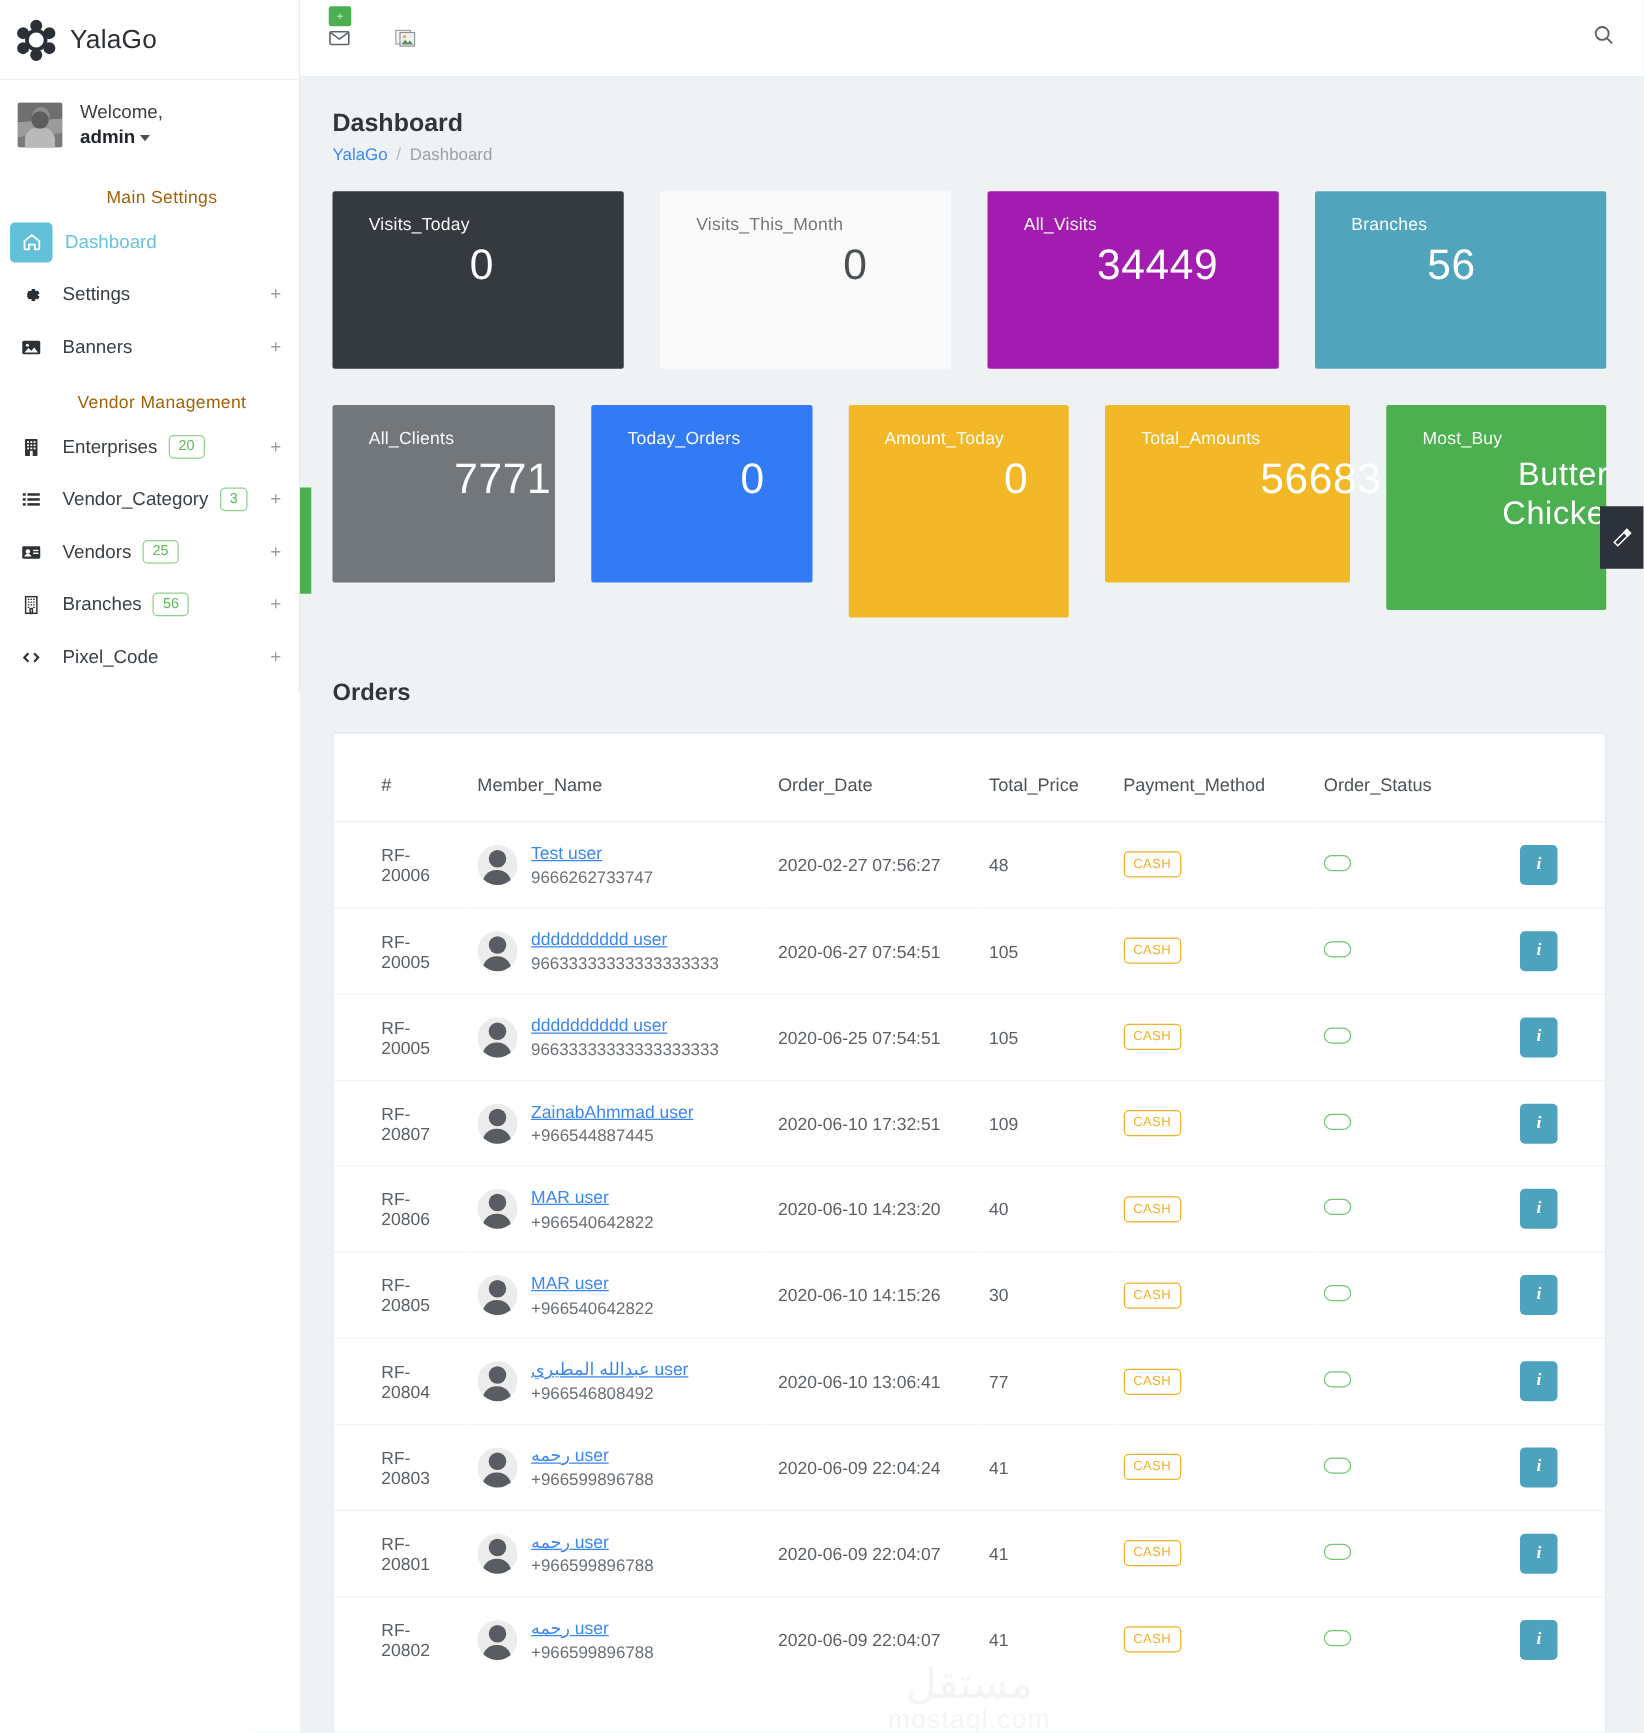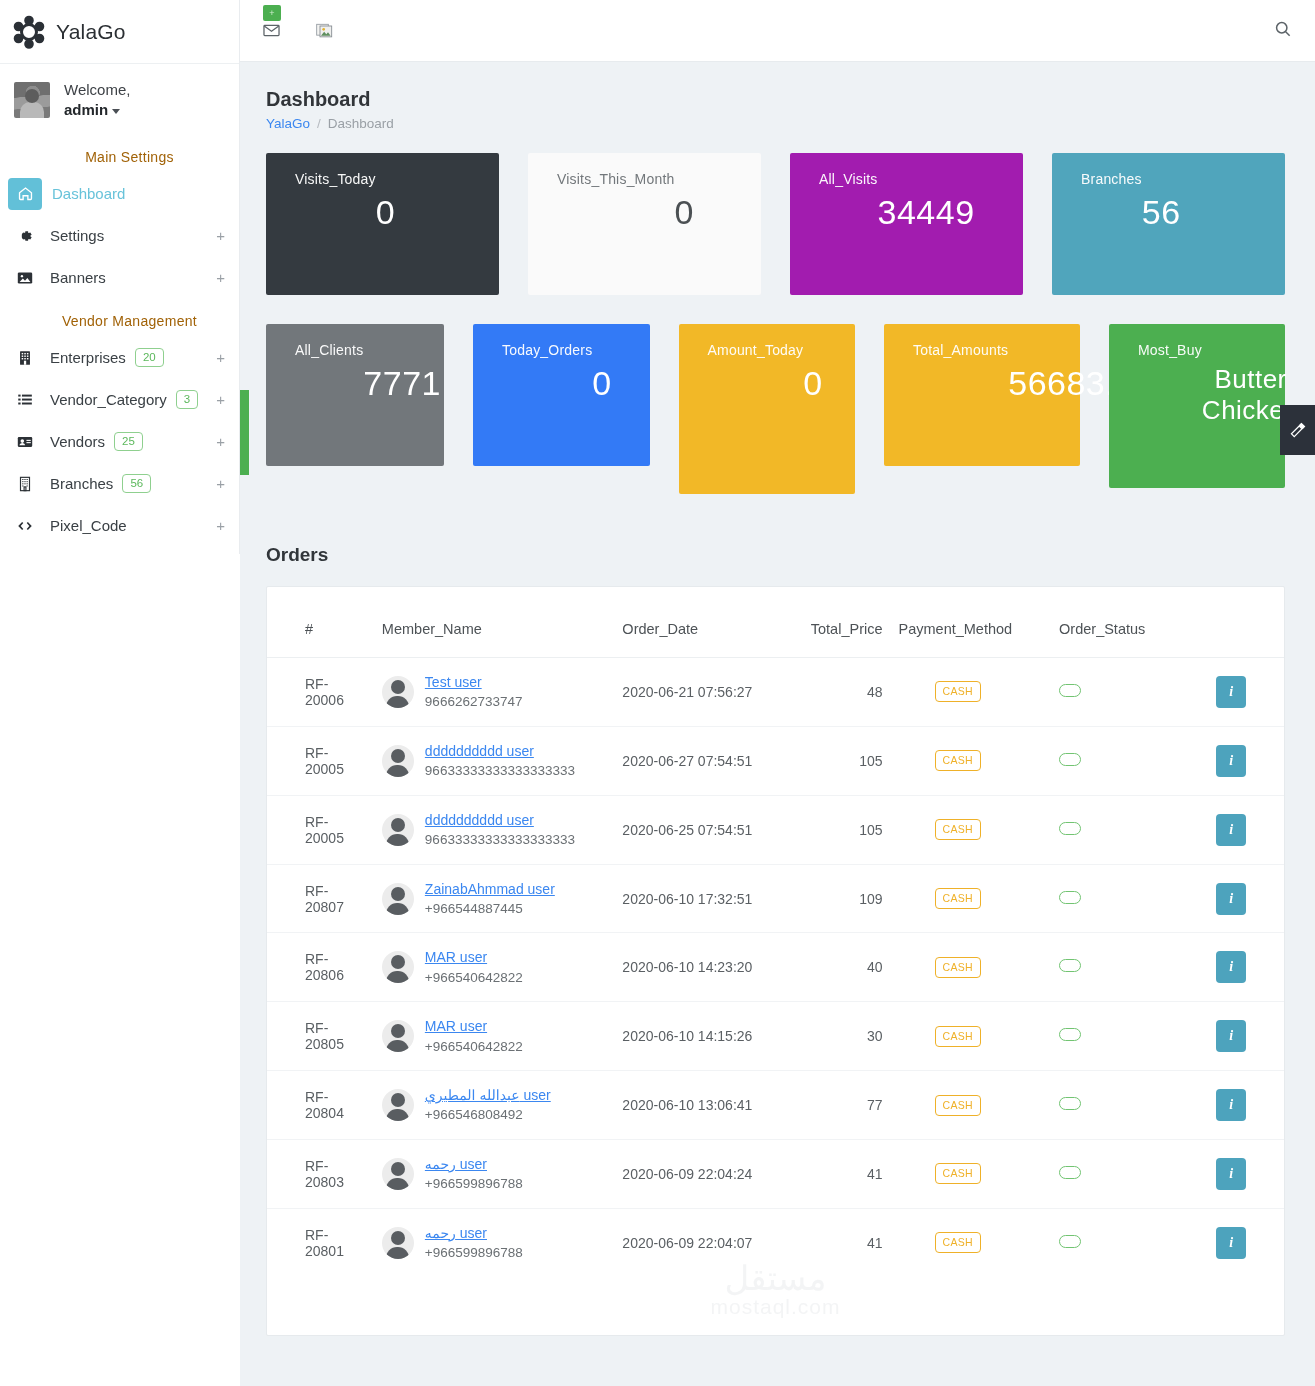--- a/index.html
+++ b/index.html
@@ -183,21 +183,21 @@
   thead th:first-child { padding-left: 38px; }
   tbody td {
     padding: 14px 8px; font-size: 14px; color: #5a5f63;
     vertical-align: middle; border-top: 1px solid #f1f3f5;
   }
   tbody tr:first-child td { border-top: 1px solid #eceff1; }
   tbody td:first-child { padding-left: 38px; color: #5a5f63; }
   .col-id      { width: 110px; }
   .col-member  { width: 245px; }
   .col-date    { width: 180px; }
-  .col-price   { width: 110px; text-align: right; }
+  .col-price   { width: 110px; }
   .col-pay     { width: 165px; }
   .col-status  { width: 165px; }
   .col-act     { width: 80px; }
 
   .member-cell { display: flex; align-items: center; }
   .member-av {
     width: 32px; height: 32px; flex: 0 0 32px; border-radius: 50%;
     background: #ececec; position: relative; overflow: hidden;
     margin-right: 11px;
   }
@@ -209,21 +209,20 @@
     content:""; position:absolute; left:4.5px; top:20px;
     width:23px; height:20px; border-radius:11px 11px 0 0; background:#595d61;
   }
   .member-txt { line-height: 1.45; }
   .member-name { color: #3b87f0; font-size: 14px; }
   .member-phone { color: #6b7074; font-size: 13.5px; }
   .pill-cash {
     display: inline-block; border: 1px solid #efb129; color: #efb129;
     border-radius: 4px; font-size: 10.5px; padding: 3px 7px 4px 7px;
     letter-spacing: .3px;
-    margin-left: 36px;
   }
   .pill-status {
     display: inline-block; border: 1px solid #72c472;
     border-radius: 9px; width: 22px; height: 13px;
   }
   .btn-info {
     display: inline-flex; align-items: center; justify-content: center;
     width: 30px; height: 32px; background: #4da3bd; color: #fff;
     border-radius: 4px; font-size: 14px; font-weight: bold;
     font-style: italic; font-family: "Liberation Serif", serif;
@@ -494,21 +493,21 @@
         </thead>
         <tbody id="orders-body">
             <tr>
               <td class="col-id">RF-20006</td>
               <td class="col-member">
                 <div class="member-cell">
                   <span class="member-av"></span>
                   <span class="member-txt"><a class="member-name" href="#">Test user</a><div class="member-phone">9666262733747</div></span>
                 </div>
               </td>
-              <td class="col-date">2020-06-21 07:56:27</td>
+              <td class="col-date">2020-02-27 07:56:27</td>
               <td class="col-price">48</td>
               <td class="col-pay"><span class="pill-cash">CASH</span></td>
               <td class="col-status"><span class="pill-status"></span></td>
               <td class="col-act"><button class="btn-info">i</button></td>
             </tr>
             <tr>
               <td class="col-id">RF-20005</td>
               <td class="col-member">
                 <div class="member-cell">
                   <span class="member-av"></span>
@@ -600,20 +599,34 @@
                 </div>
               </td>
               <td class="col-date">2020-06-09 22:04:24</td>
               <td class="col-price">41</td>
               <td class="col-pay"><span class="pill-cash">CASH</span></td>
               <td class="col-status"><span class="pill-status"></span></td>
               <td class="col-act"><button class="btn-info">i</button></td>
             </tr>
             <tr>
               <td class="col-id">RF-20801</td>
+              <td class="col-member">
+                <div class="member-cell">
+                  <span class="member-av"></span>
+                  <span class="member-txt"><a class="member-name" href="#">رحمه user</a><div class="member-phone">+966599896788</div></span>
+                </div>
+              </td>
+              <td class="col-date">2020-06-09 22:04:07</td>
+              <td class="col-price">41</td>
+              <td class="col-pay"><span class="pill-cash">CASH</span></td>
+              <td class="col-status"><span class="pill-status"></span></td>
+              <td class="col-act"><button class="btn-info">i</button></td>
+            </tr>
+            <tr>
+              <td class="col-id">RF-20802</td>
               <td class="col-member">
                 <div class="member-cell">
                   <span class="member-av"></span>
                   <span class="member-txt"><a class="member-name" href="#">رحمه user</a><div class="member-phone">+966599896788</div></span>
                 </div>
               </td>
               <td class="col-date">2020-06-09 22:04:07</td>
               <td class="col-price">41</td>
               <td class="col-pay"><span class="pill-cash">CASH</span></td>
               <td class="col-status"><span class="pill-status"></span></td>

